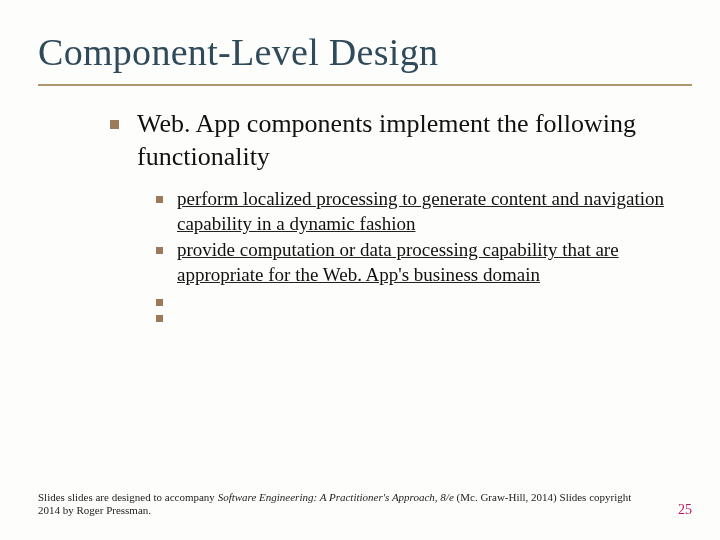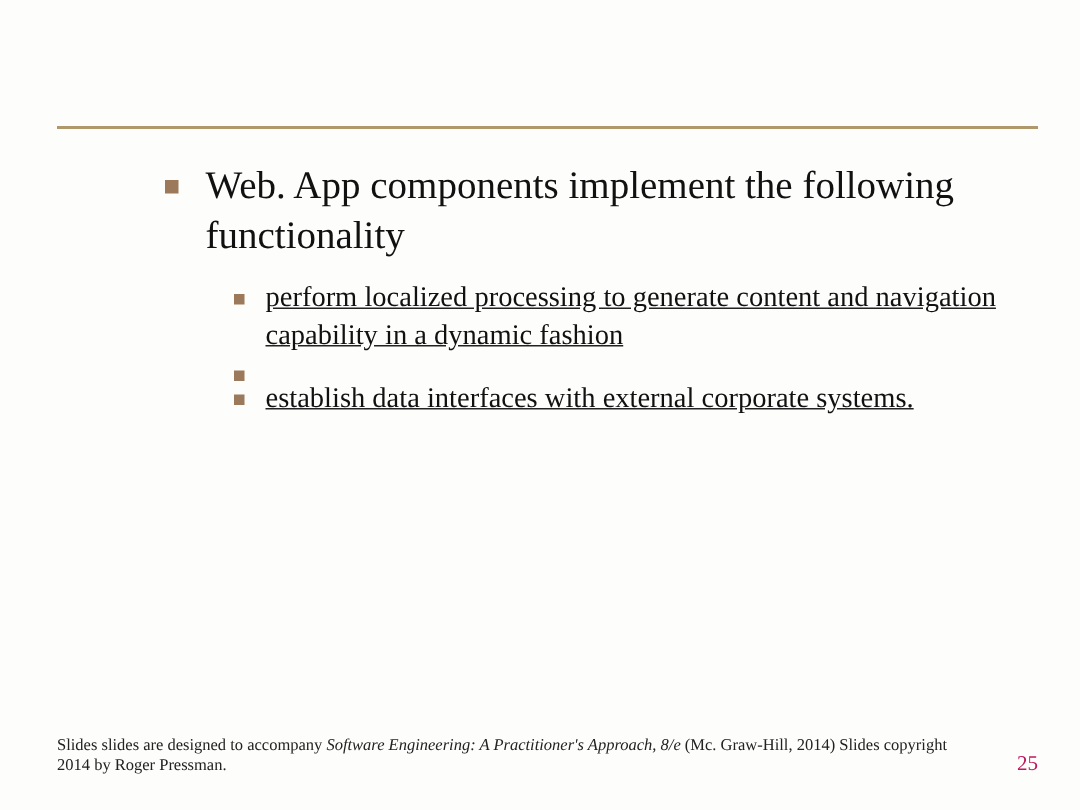--- a/index.html
+++ b/index.html
@@ -91,39 +91,43 @@
     bottom: 22px;
     font-size: 14px;
     color: #be185d;
   }
 </style>
 </head>
 <body>
 
 <div class="slide">
 
+  <div class="title">Component-Level Design</div>
   <div class="rule"></div>
 
   <div class="body">
     <div class="row">
       <div class="bullet-sq"></div>
       <div class="lead">Web. App components implement the following functionality</div>
     </div>
 
     <div class="sublist">
       <div class="row">
         <div class="bullet-sq sm"></div>
         <div class="sub">perform localized processing to generate content and navigation capability in a dynamic fashion</div>
       </div>
       <div class="row">
         <div class="bullet-sq sm"></div>
+        <div class="sub"> provide computation or data processing capability that are appropriate for the Web. App's business domain</div>
       </div>
       <div class="row">
         <div class="bullet-sq sm"></div>
-        <div class="sub"> establish data interfaces with external corporate systems.</div>
+      </div>
+      <div class="row">
+        <div class="bullet-sq sm"></div>
       </div>
     </div>
   </div>
 
   <div class="footer">
     <span>Slides slides are designed to accompany </span><span class="book">Software Engineering: A Practitioner's Approach, 8/e</span><span> (Mc. Graw-Hill, 2014) Slides copyright 2014 by Roger Pressman.</span>
   </div>
 
   <div class="pagenum">25</div>
 </div>

